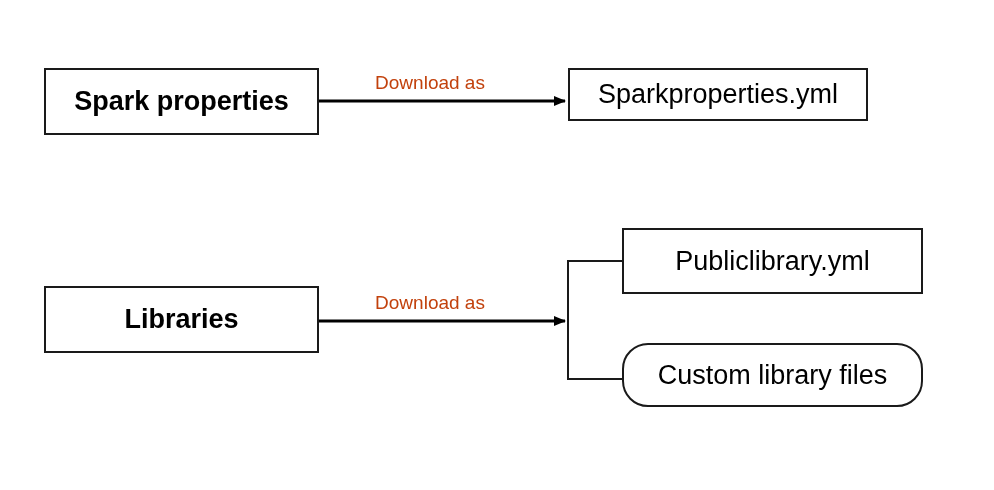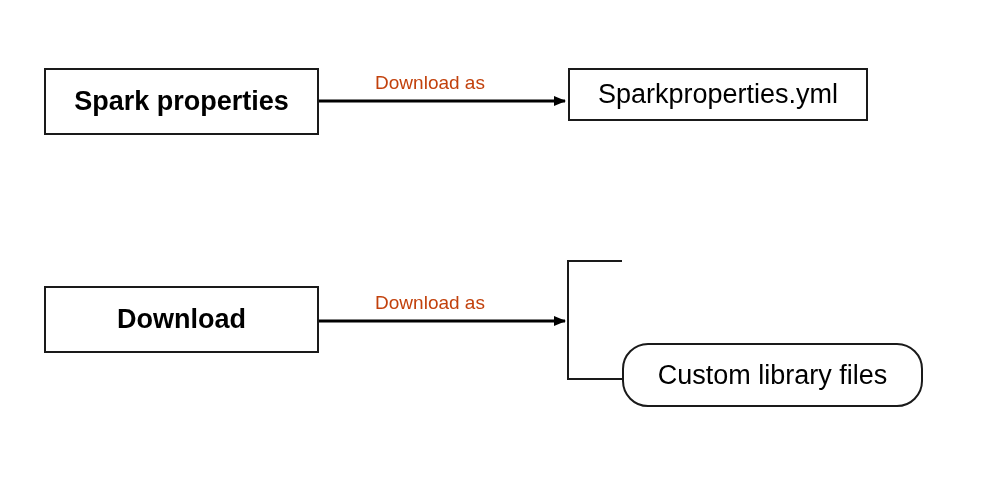--- a/index.html
+++ b/index.html
@@ -73,23 +73,26 @@
 
   <div class="node bold node-spark-properties">
     <span>Spark properties</span>
   </div>
 
   <div class="node node-sparkproperties-yml">
     <span>Sparkproperties.yml</span>
   </div>
 
   <div class="node bold node-libraries">
-    <span>Download</span>
+    <span>Libraries</span>
   </div>
 
+  <div class="node node-publiclibrary-yml">
+    <span>Publiclibrary.yml</span>
+  </div>
 
   <div class="node node-custom-library">
     <span>Custom library files</span>
   </div>
 
   <div class="edge-label edge-label-1">Download as</div>
 
   <div class="edge-label edge-label-2">Download as</div>
 
 </div>

